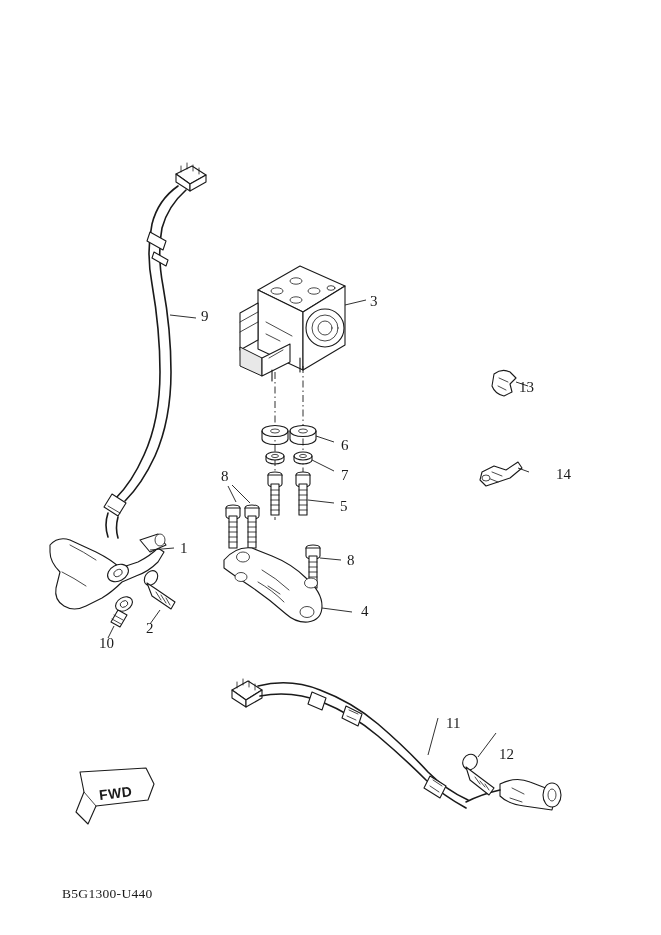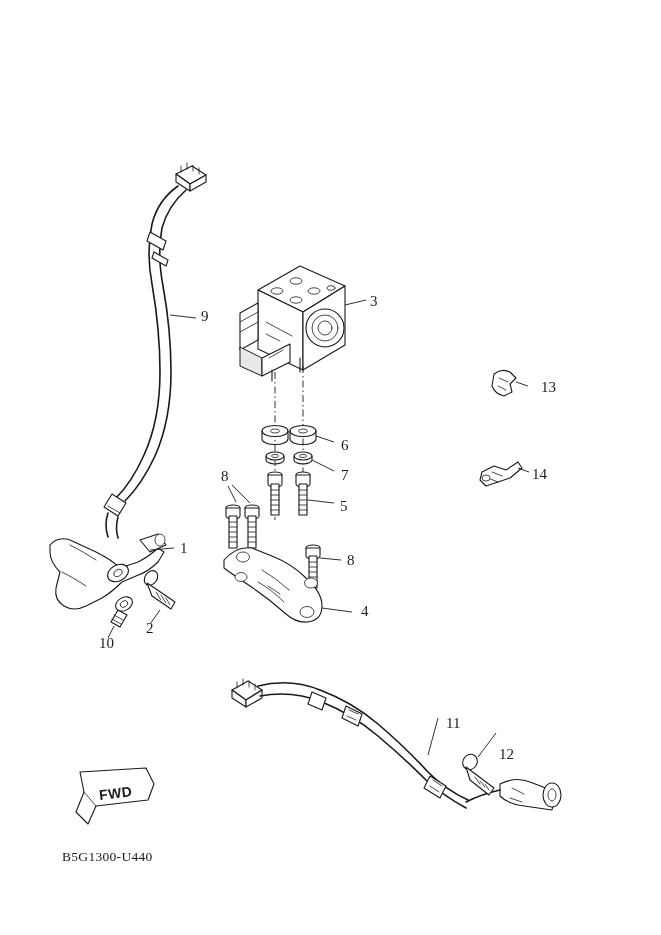--- a/index.html
+++ b/index.html
@@ -279,20 +279,20 @@
   <div class="callout" style="left:361px; top:603px;">4</div>
   <div class="callout" style="left:340px; top:498px;">5</div>
   <div class="callout" style="left:341px; top:437px;">6</div>
   <div class="callout" style="left:341px; top:467px;">7</div>
   <div class="callout" style="left:221px; top:468px;">8</div>
   <div class="callout" style="left:347px; top:552px;">8</div>
   <div class="callout" style="left:201px; top:308px;">9</div>
   <div class="callout" style="left:99px; top:635px;">10</div>
   <div class="callout" style="left:438px; top:715px;margin-left:8px;">11</div>
   <div class="callout" style="left:499px; top:746px;">12</div>
-  <div class="callout" style="left:541px; top:379px;">13</div>
-  <div class="callout" style="left:532px; top:466px;text-align:center;">14</div>
+  <div class="callout" style="left:519px; top:379px;">13</div>
+  <div class="callout" style="left:556px; top:466px;text-align:center;">14</div>
 
   <div class="fwd-label" style="left:99px; top:785px;">FWD</div>
 
-  <div class="partcode" style="left:62px; top:849px;">B5G1300-U440</div>
+  <div class="partcode" style="left:62px; top:886px;">B5G1300-U440</div>
 
 </div>
 
 </body></html>

